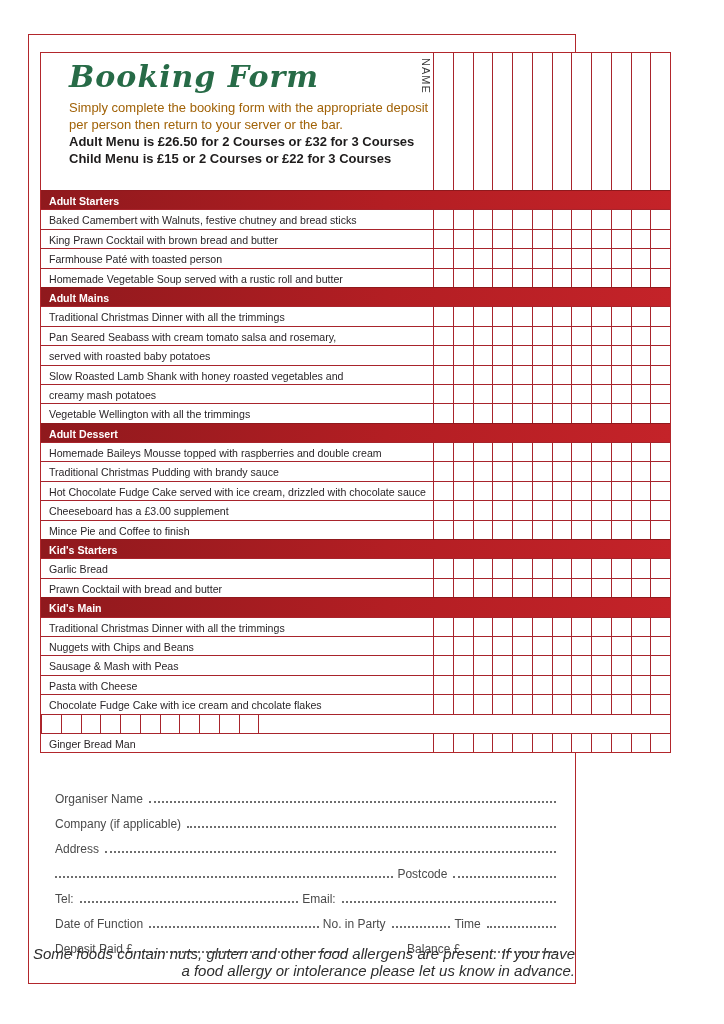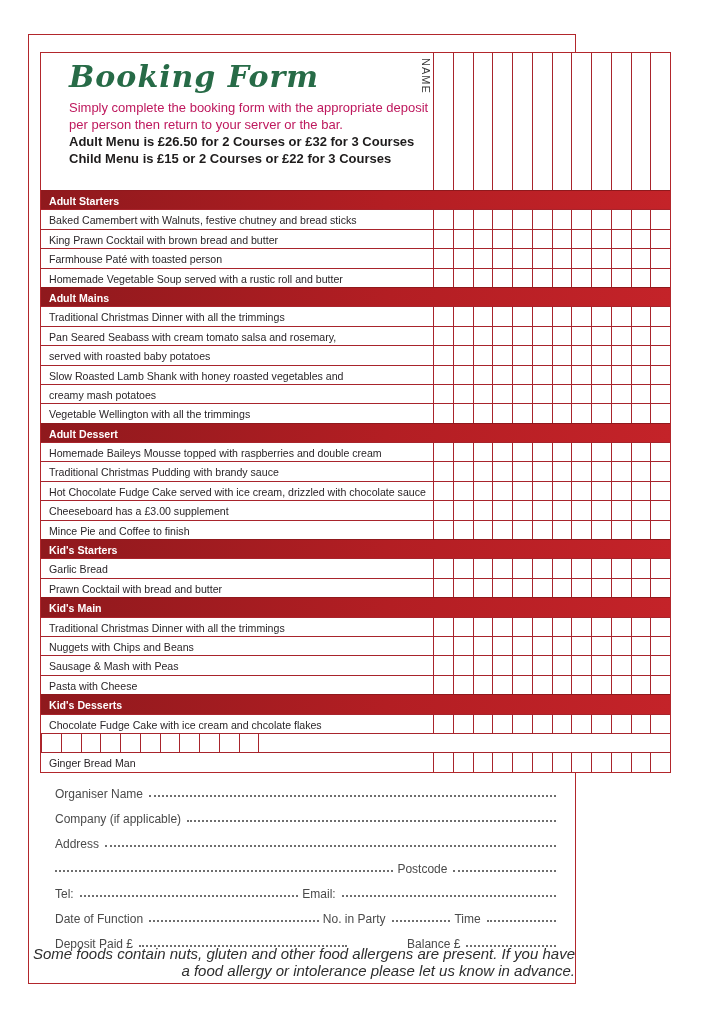--- a/index.html
+++ b/index.html
@@ -28,21 +28,21 @@
   .head-left { flex: 1; position: relative; padding: 7px 0 0 28px; }
   .booking-title {
     font-family: "DejaVu Serif", serif;
     font-style: italic; font-weight: bold;
     font-size: 30px; line-height: 34px;
     color: #276b47; letter-spacing: 1px;
   }
   .intro {
     margin-top: 5px; max-width: 372px;
     font-size: 13px; line-height: 17px;
-    color: #be185d;
+    color: #a16207;
   }
   .price-line {
     max-width: 380px; font-size: 13px; line-height: 17px;
     font-weight: bold; color: #1e1c1c;
   }
   .name-label {
     position: absolute; right: 1px; top: 5px;
     writing-mode: vertical-rl;
     font-size: 11px; color: #3a3a3a; letter-spacing: 1px;
   }
@@ -59,21 +59,21 @@
   .mrow.section { background: linear-gradient(100deg, #8f191d 0%, #b31e23 55%, #c42329 100%); border-top: 1px solid #8f191d; flex-direction: column; }
   .mrow.section .mlabel {
     color: #ffffff; font-weight: bold; font-size: 10.6px; padding: 4px 0 0 8px;
   }
   .mrow.section .mcell { flex: 1; border-left: 1px solid rgba(70,10,20,0.45); }
   
   .form-area {
     position: absolute; left: 26px; right: 15px; top: 752px;
     font-size: 12px; color: #4a4a4a;
   }
-  .frow { display: flex; align-items: flex-start; height: 25px; }
+  .frow { display: flex; align-items: center; height: 25px; }
   .frow .flabel { white-space: nowrap; padding-bottom: 1px; }
   .leader {
     flex: 1; border-bottom: 2px dotted #6e6e6e;
     margin: 0 4px 4px 6px; height: 10px;
   }
   .leader.lead-first { margin-left: 0; }
   .frow.postcode-row .leader.l1 { flex: 3.3; }
   .frow.postcode-row .leader.l2 { flex: 1.0; }
   .frow.tel-row .leader.l1 { flex: 1.02; }
   .frow.tel-row .leader.l2 { flex: 1.0; }
@@ -555,37 +555,20 @@
               <div class="mcell"></div>
               <div class="mcell"></div>
               <div class="mcell"></div>
               <div class="mcell"></div>
               <div class="mcell"></div>
               <div class="mcell"></div>
               <div class="mcell"></div>
               <div class="mcell"></div>
             </div>
           </div>
-          <div class="mrow section">
-            <div class="mlabel">Kid's Desserts</div>
-            <div class="mcells">
-              <div class="mcell"></div>
-              <div class="mcell"></div>
-              <div class="mcell"></div>
-              <div class="mcell"></div>
-              <div class="mcell"></div>
-              <div class="mcell"></div>
-              <div class="mcell"></div>
-              <div class="mcell"></div>
-              <div class="mcell"></div>
-              <div class="mcell"></div>
-              <div class="mcell"></div>
-              <div class="mcell"></div>
-            </div>
-          </div>
           <div class="mrow item">
             <div class="mlabel">Chocolate Fudge Cake with ice cream and chcolate flakes</div>
             <div class="mcells">
               <div class="mcell"></div>
               <div class="mcell"></div>
               <div class="mcell"></div>
               <div class="mcell"></div>
               <div class="mcell"></div>
               <div class="mcell"></div>
               <div class="mcell"></div>

